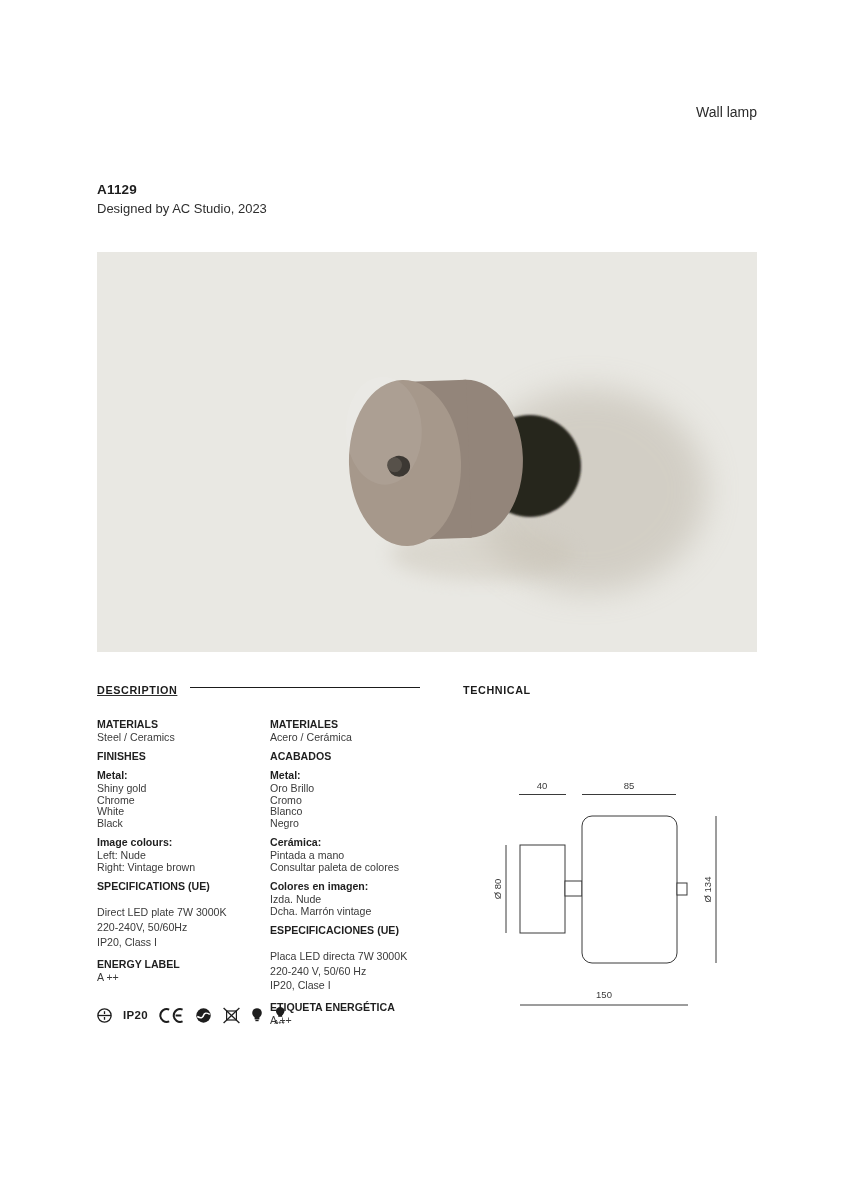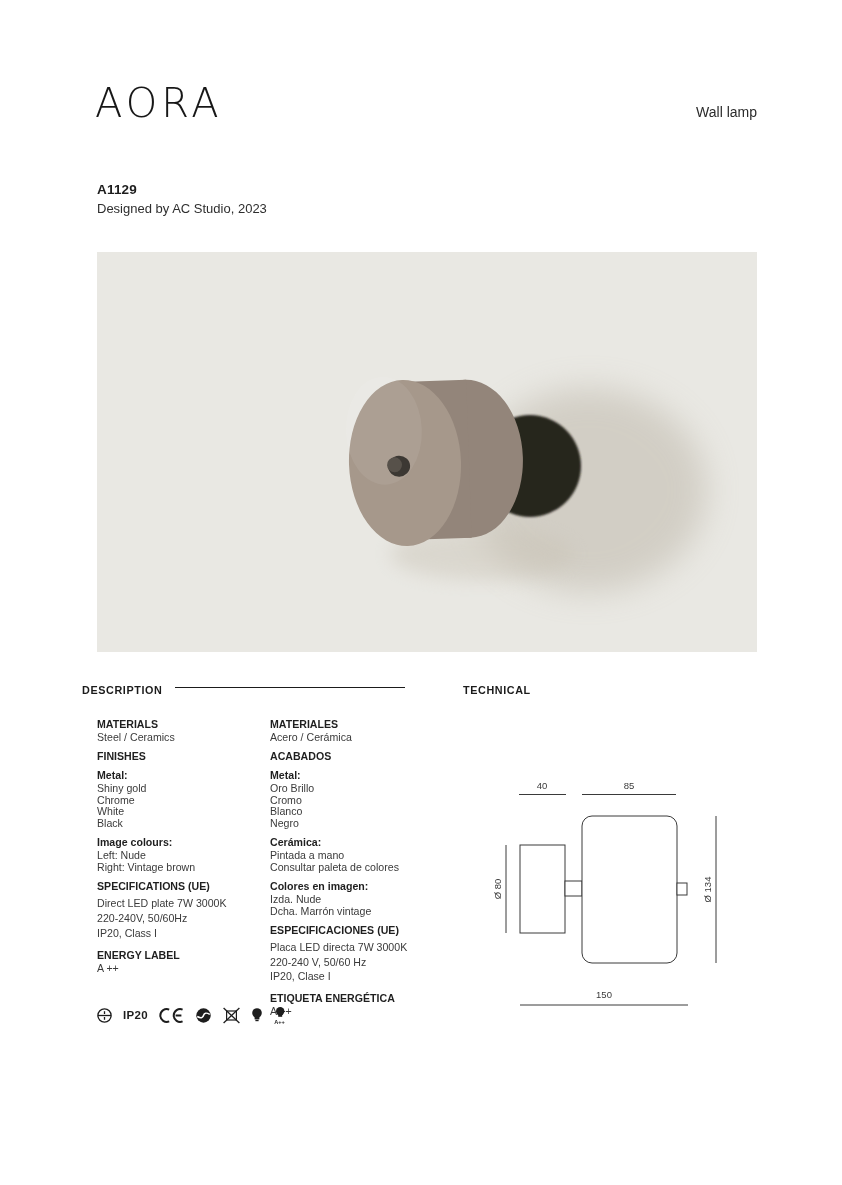--- a/index.html
+++ b/index.html
@@ -27,29 +27,29 @@
   .designer {
     position:absolute; left:97px; top:201px;
     font-size:13px; color:#2e2e2e;
   }
   
   .hero { position:absolute; left:97px; top:252px; width:660px; height:400px; }
   
   .sec-header { position:absolute; top:684px; display:flex; align-items:flex-start; }
   .sec-header .lbl { font-size:10.8px; font-weight:bold; letter-spacing:0.6px; color:#1b1b1b; white-space:nowrap; }
   .sec-header .rule { flex:1; border-top:1.5px solid #1b1b1b; margin-left:13px; margin-top:3px; }
-  #desc-header { left:82px; width:323px; }
+  #desc-header { left:97px; width:323px;text-decoration:underline; }
   #tech-header { left:463px; width:314px;flex-direction:column; }
   
   .desc-col { position:absolute; top:719px; width:170px; font-size:10.6px; line-height:11.9px; color:#3a3a3a; }
   #col-en { left:97px; }
   #col-es { left:270px; }
   .grp { margin-bottom:7px; }
   .grp .h { font-weight:bold; color:#1f1f1f; margin-bottom:1px; }
-  .grp.specs .h { margin-bottom:3px; }
+  .grp.specs .h { margin-bottom:12px; }
   .grp.specs .line { line-height:14.9px; }
   .grp.energy { margin-top:9px; }
   
   .cert-row { position:absolute; left:96px; top:1004px; display:flex; align-items:center; gap:10px; height:22px; }
   .cert-row svg { display:block; }
   .ip-rating { font-size:11.5px; font-weight:bold; color:#1d1d1d; letter-spacing:0.3px; }
   
   .tech-drawing { position:absolute; left:490px; top:748px; }
   .tech-drawing text {
     font-family:"Liberation Sans",sans-serif; font-size:9.5px; fill:#3a3a3a;
@@ -57,21 +57,20 @@
   
   .footer { position:absolute; left:97px; top:1108px; width:648px; display:flex; align-items:flex-start; }
   .footer .num { font-size:12.5px; font-weight:bold; color:#1b1b1b; }
   .footer .rule { flex:1; border-top:1.5px solid #1b1b1b; margin-left:20px; margin-top:8px; }
 </style>
 </head>
 <body>
 
 <div class="page">
 
-  <div class="brand-title">AORA</div>
   <div class="product-type">Wall lamp</div>
   <div class="model-code">A1129</div>
   <div class="designer">Designed by AC Studio, 2023</div>
 
   <svg class="hero" width="660" height="400" viewBox="0 0 660 400">
     <defs>
       <filter id="blurSoft" x="-60%" y="-60%" width="220%" height="220%">
           <feGaussianBlur stdDeviation="9"></feGaussianBlur>
         </filter>
       <filter id="blurWide" x="-60%" y="-60%" width="220%" height="220%">

